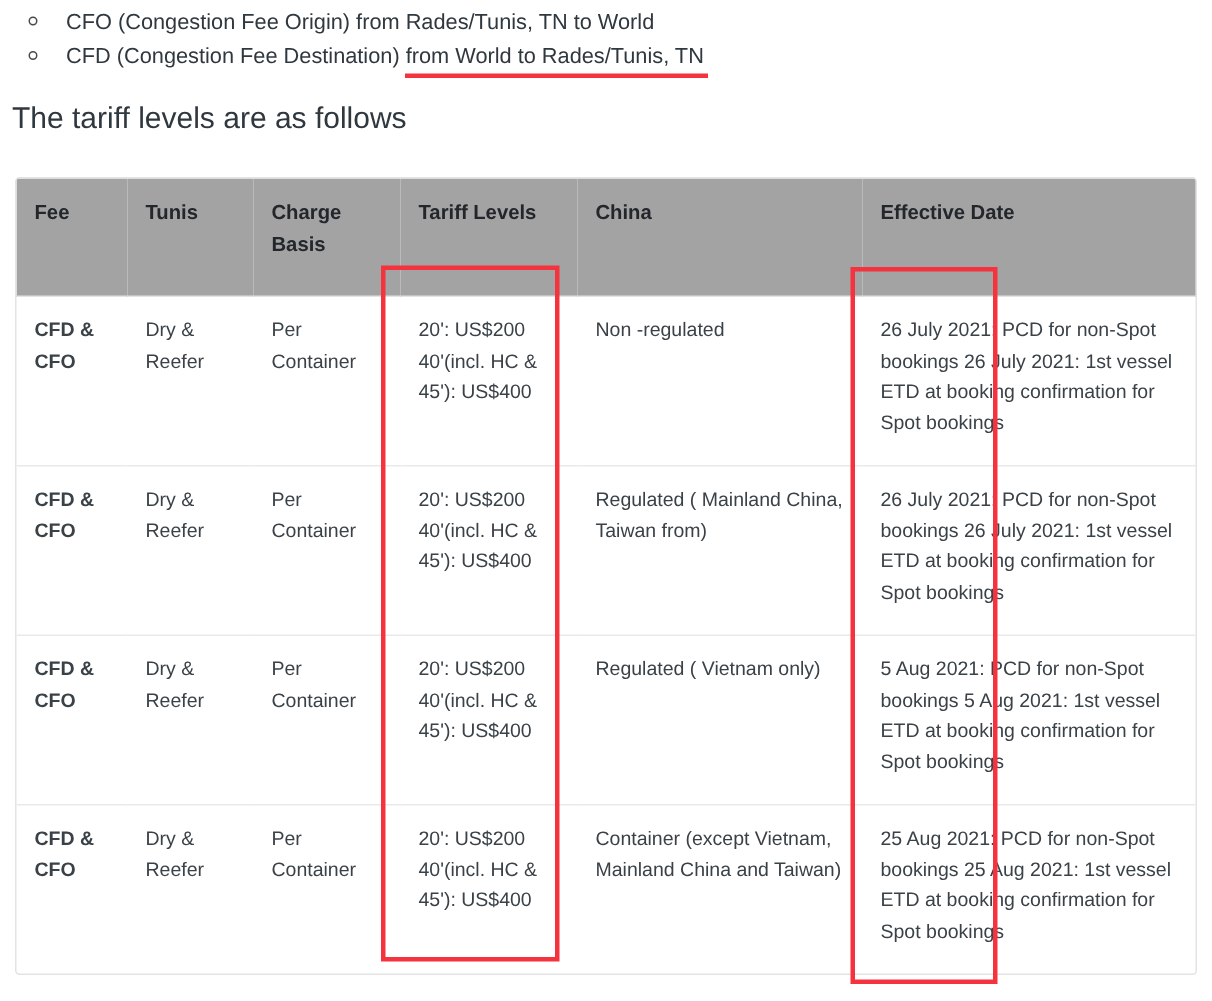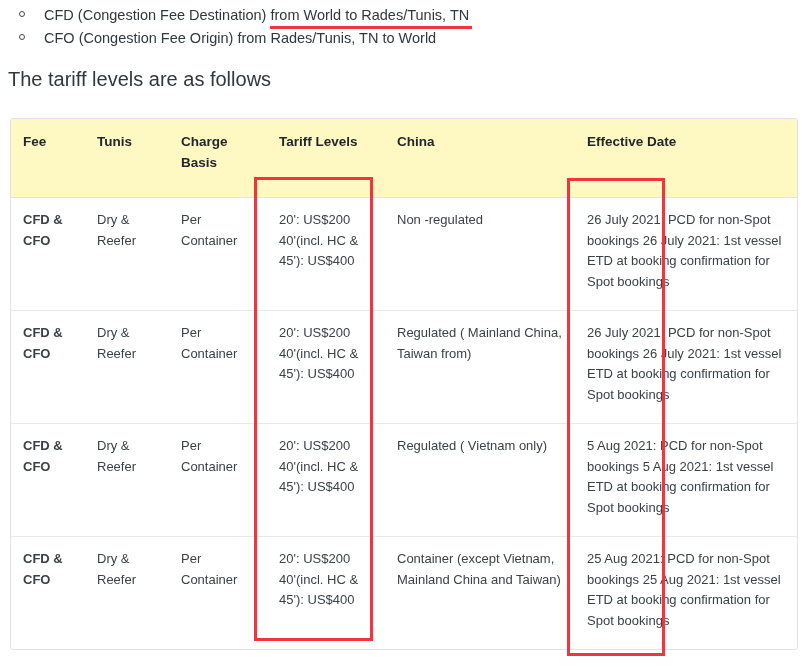--- a/index.html
+++ b/index.html
@@ -80,21 +80,21 @@
     box-sizing: border-box;
     background: #fff;
     overflow: hidden;
   }
   table.tariff-table {
     width: 100%;
     border-collapse: collapse;
     table-layout: fixed;
   }
   table.tariff-table thead tr {
-    background: #fef9c3;
+    background: #a3a3a3;
   }
   table.tariff-table th {
     text-align: left;
     vertical-align: top;
     font-size: 13.5px;
     font-weight: bold;
     color: #23272b;
     line-height: 21px;
     padding: 12px 10px 24px 12px;
     border-bottom: 1px solid #e3e3e3;
@@ -143,22 +143,22 @@
     left: 567px;
     top: 178px;
     width: 98px;
     height: 478px;
   }
 </style>
 </head>
 <body>
 
 <ul class="bullet-list" id="bullet-list">
+    <li class="bullet-item"><span class="bullet-marker"></span><span class="bullet-text"><span>CFO (Congestion Fee Origin) from Rades/Tunis, TN to World</span></span></li>
     <li class="bullet-item"><span class="bullet-marker"></span><span class="bullet-text"><span>CFD (Congestion Fee Destination) </span><span class="hl-underline">from World to Rades/Tunis, TN</span></span></li>
-    <li class="bullet-item"><span class="bullet-marker"></span><span class="bullet-text"><span>CFO (Congestion Fee Origin) from Rades/Tunis, TN to World</span></span></li>
   </ul>
 
 <div class="intro-line">The tariff levels are as follows</div>
 
 <div class="tariff-table-wrap">
   <table class="tariff-table">
     <colgroup>
       <col class="col-fee">
         <col class="col-cargo">
         <col class="col-basis">

